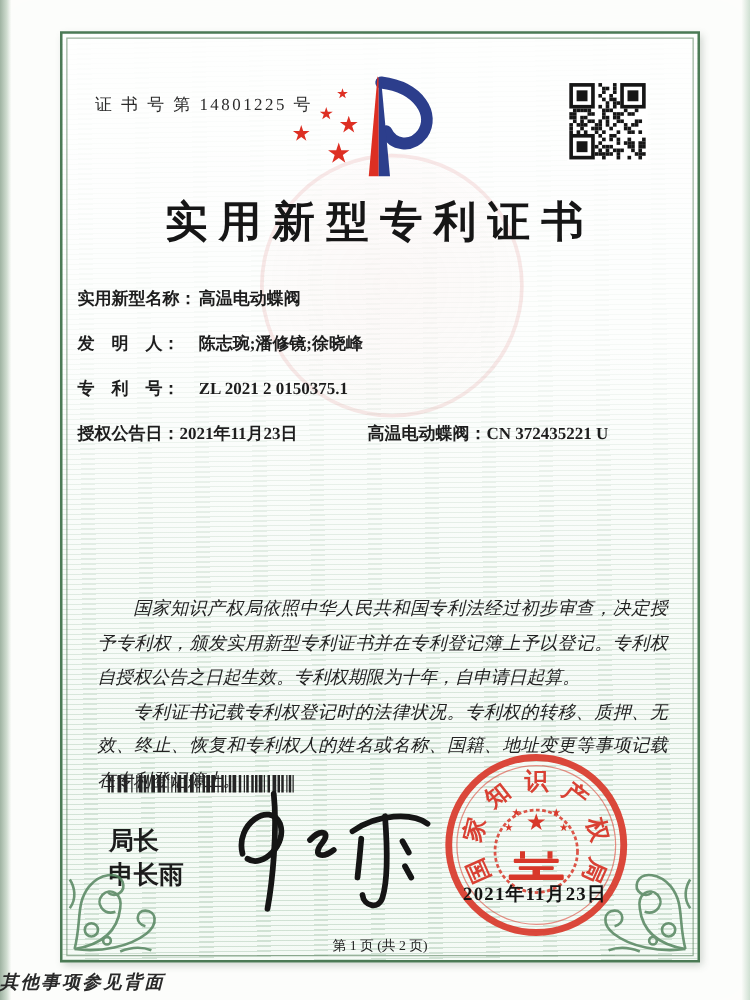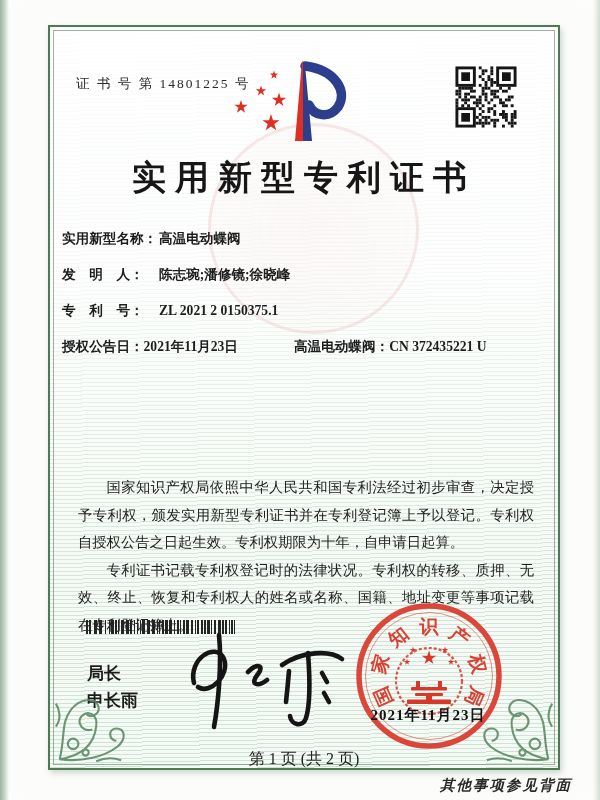--- a/index.html
+++ b/index.html
@@ -46,39 +46,39 @@
   .fields{position:absolute;left:12px;right:22px;top:201px;font-size:13.6px;color:#1d1d1d;}
   .f-row{margin-bottom:14px;line-height:22px;white-space:nowrap;}
   .f-label{font-weight:bold;display:inline-block;min-width:97px;}
   .f-value{font-weight:bold;}
   .grant-row .f-label{min-width:0;text-align:right;}
   .grant-gap{display:inline-block;width:56px;}
   
   .body-text{
     position:absolute;left:28px;right:24px;top:447px;
     font-size:14.3px;line-height:27.5px;color:#222;
-    text-align:justify;
+    font-style:italic;text-align:justify;
   }
   .body-text p{margin:0;text-indent:2em;}
   
   .barcode{position:absolute;left:36px;top:592px;width:152px;height:16px;}
   .director{position:absolute;left:37px;top:633px;font-family:"Liberation Sans","DejaVu Sans",sans-serif;
-    font-weight:bold;font-size:17px;color:#1c1c1c;line-height:27px;}
+    font-weight:bold;font-size:20px;color:#1c1c1c;line-height:27px;}
   .signature{position:absolute;left:112px;top:598px;width:205px;height:112px;}
   .seal{position:absolute;left:302px;top:572px;width:154px;height:154px;}
   .seal-date{
     position:absolute;left:288px;top:679px;width:180px;text-align:center;
     font-size:15px;font-weight:bold;color:#141414;letter-spacing:1px;
   }
-  .page-num{position:absolute;left:0;right:0;top:722px;text-align:center;font-size:16px;color:#222;}
+  .page-num{position:absolute;left:0;right:0;top:722px;text-align:center;font-size:11px;color:#222;}
   .ornament{position:absolute;width:96px;height:96px;opacity:.85;}
   .orn-bl{left:2px;bottom:3px;}
   .orn-br{right:2px;bottom:3px;transform:scaleX(-1);}
   .back-note{
-    position:absolute;left:0;right:28px;top:776px;text-align:right;
+    position:absolute;left:0;right:28px;top:776px;text-align:left;
     font-size:14.5px;font-style:italic;font-weight:bold;color:#2a2a2a;letter-spacing:2px;
   }
 </style>
 </head>
 <body>
 
 <div class="scan">
   <div class="edge-strip-left"></div>
   <div class="edge-strip-right"></div>
 

